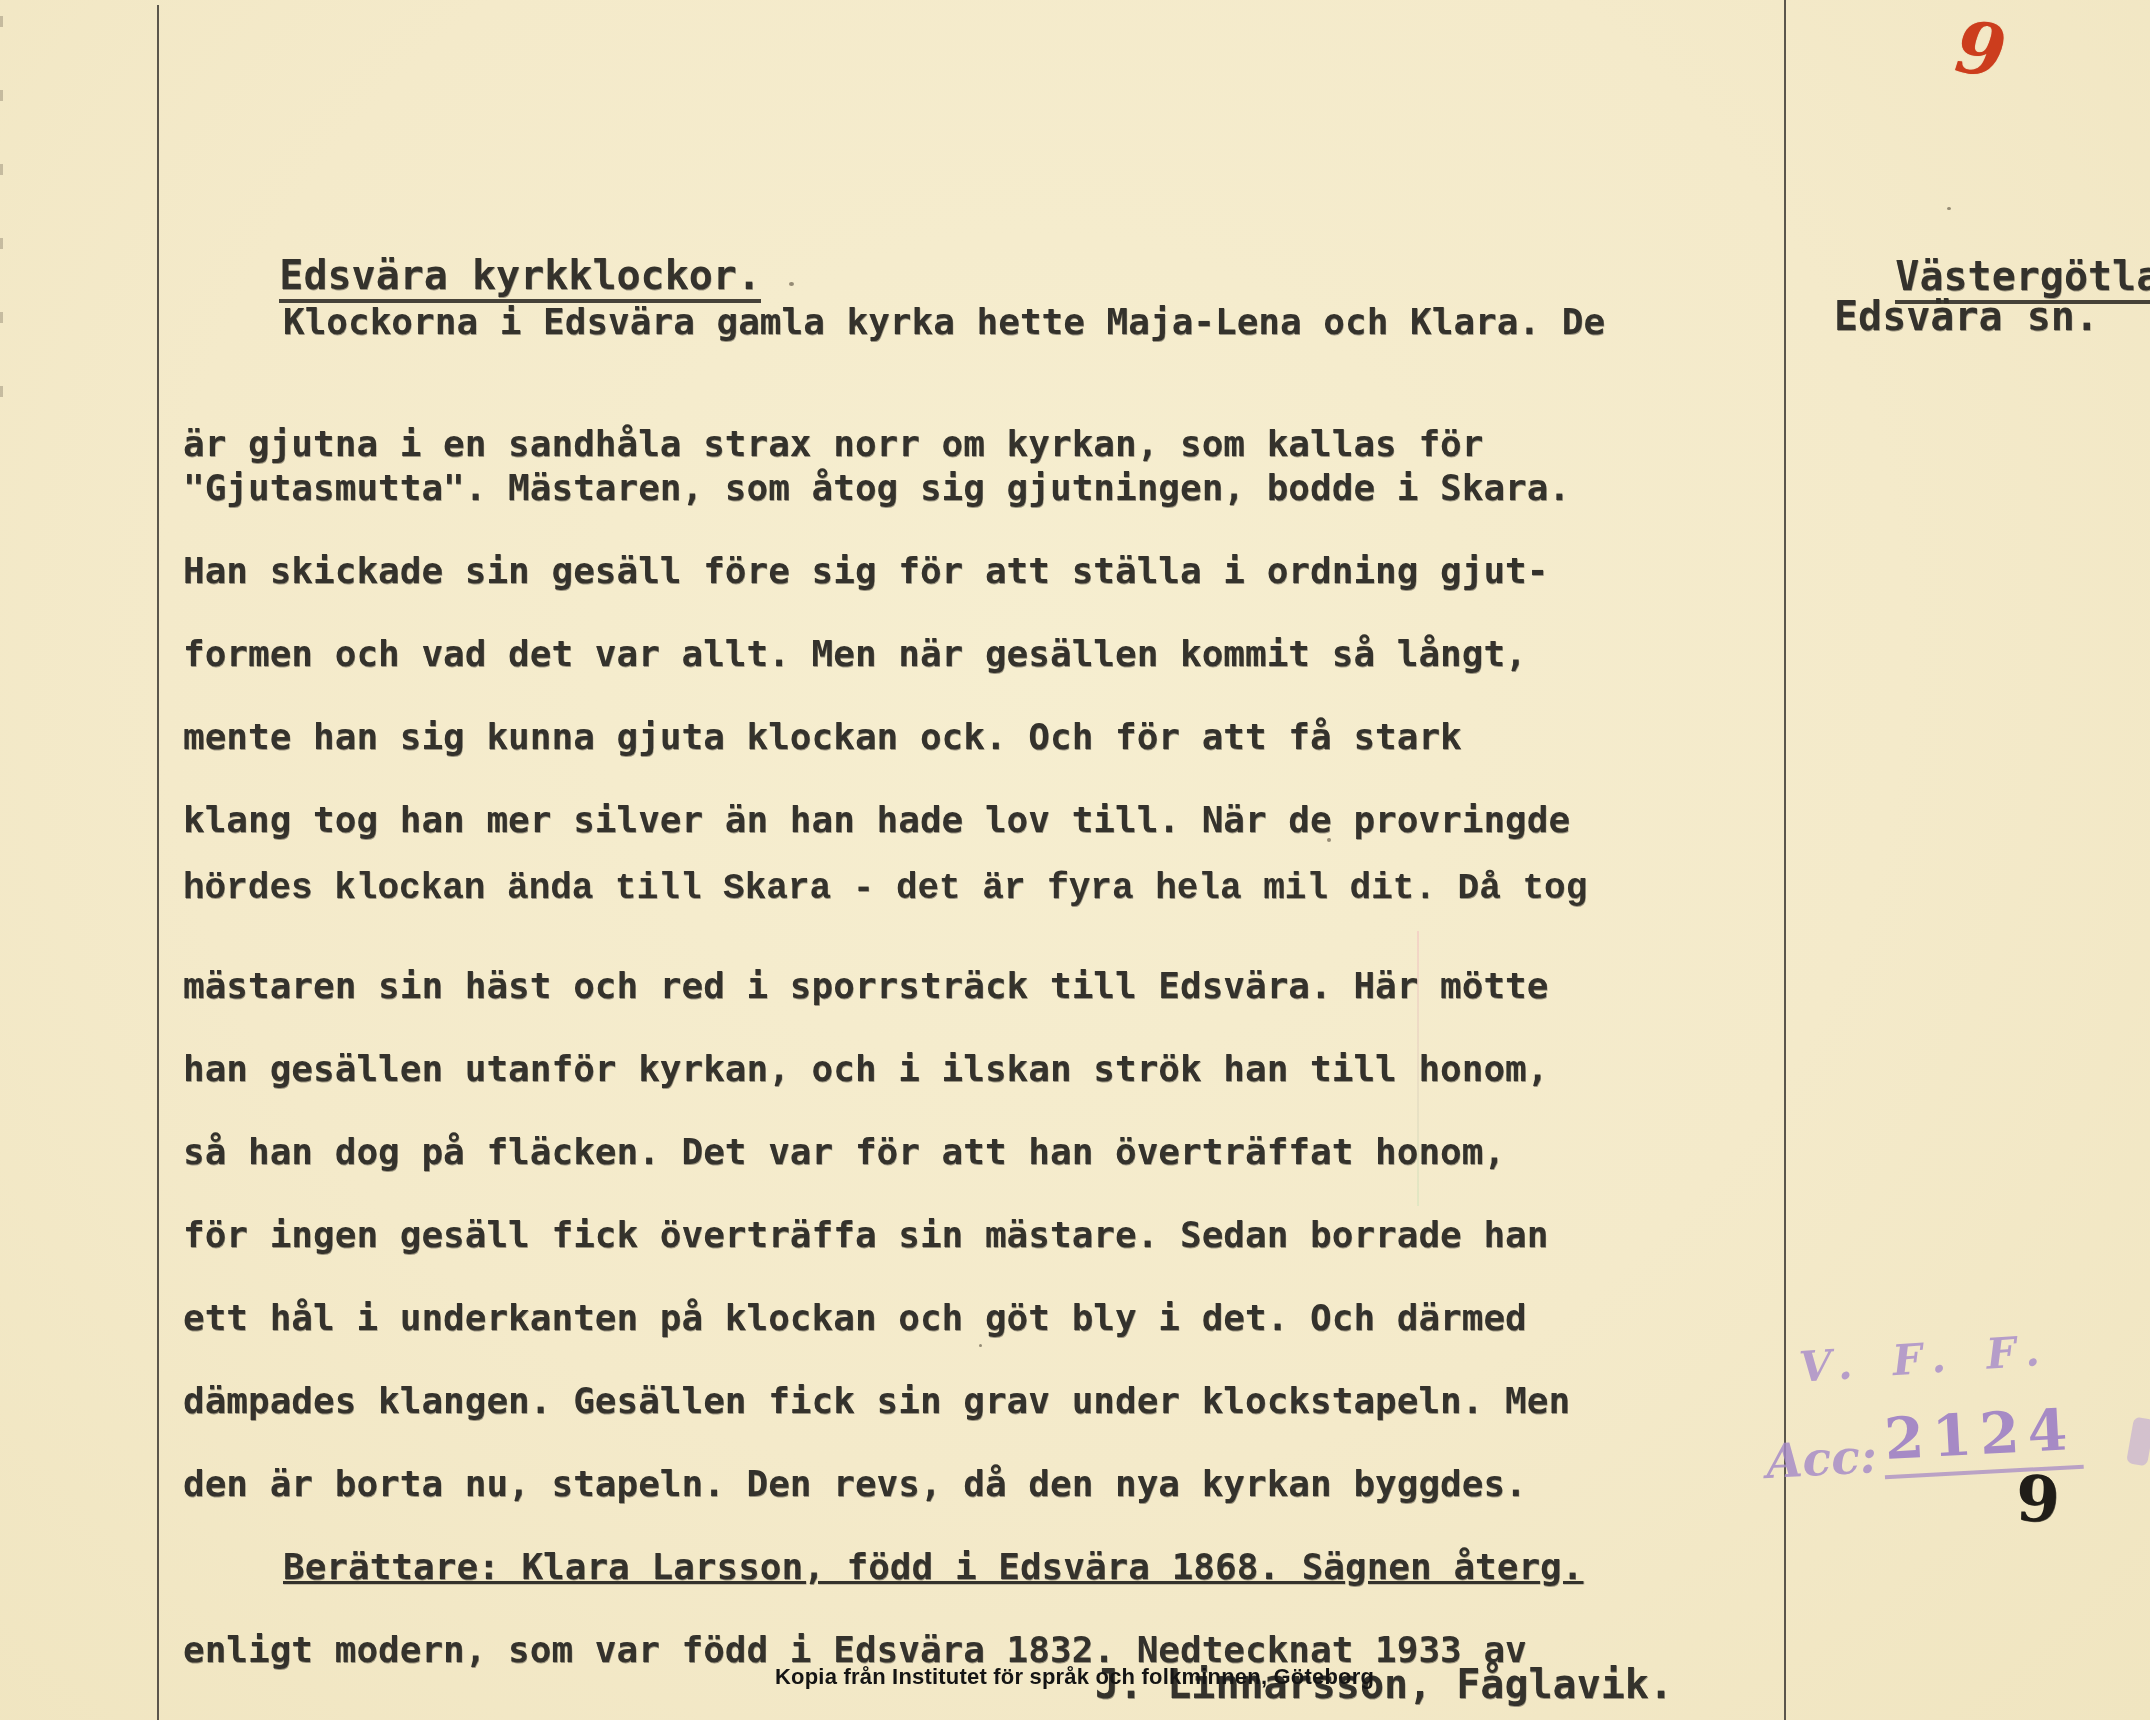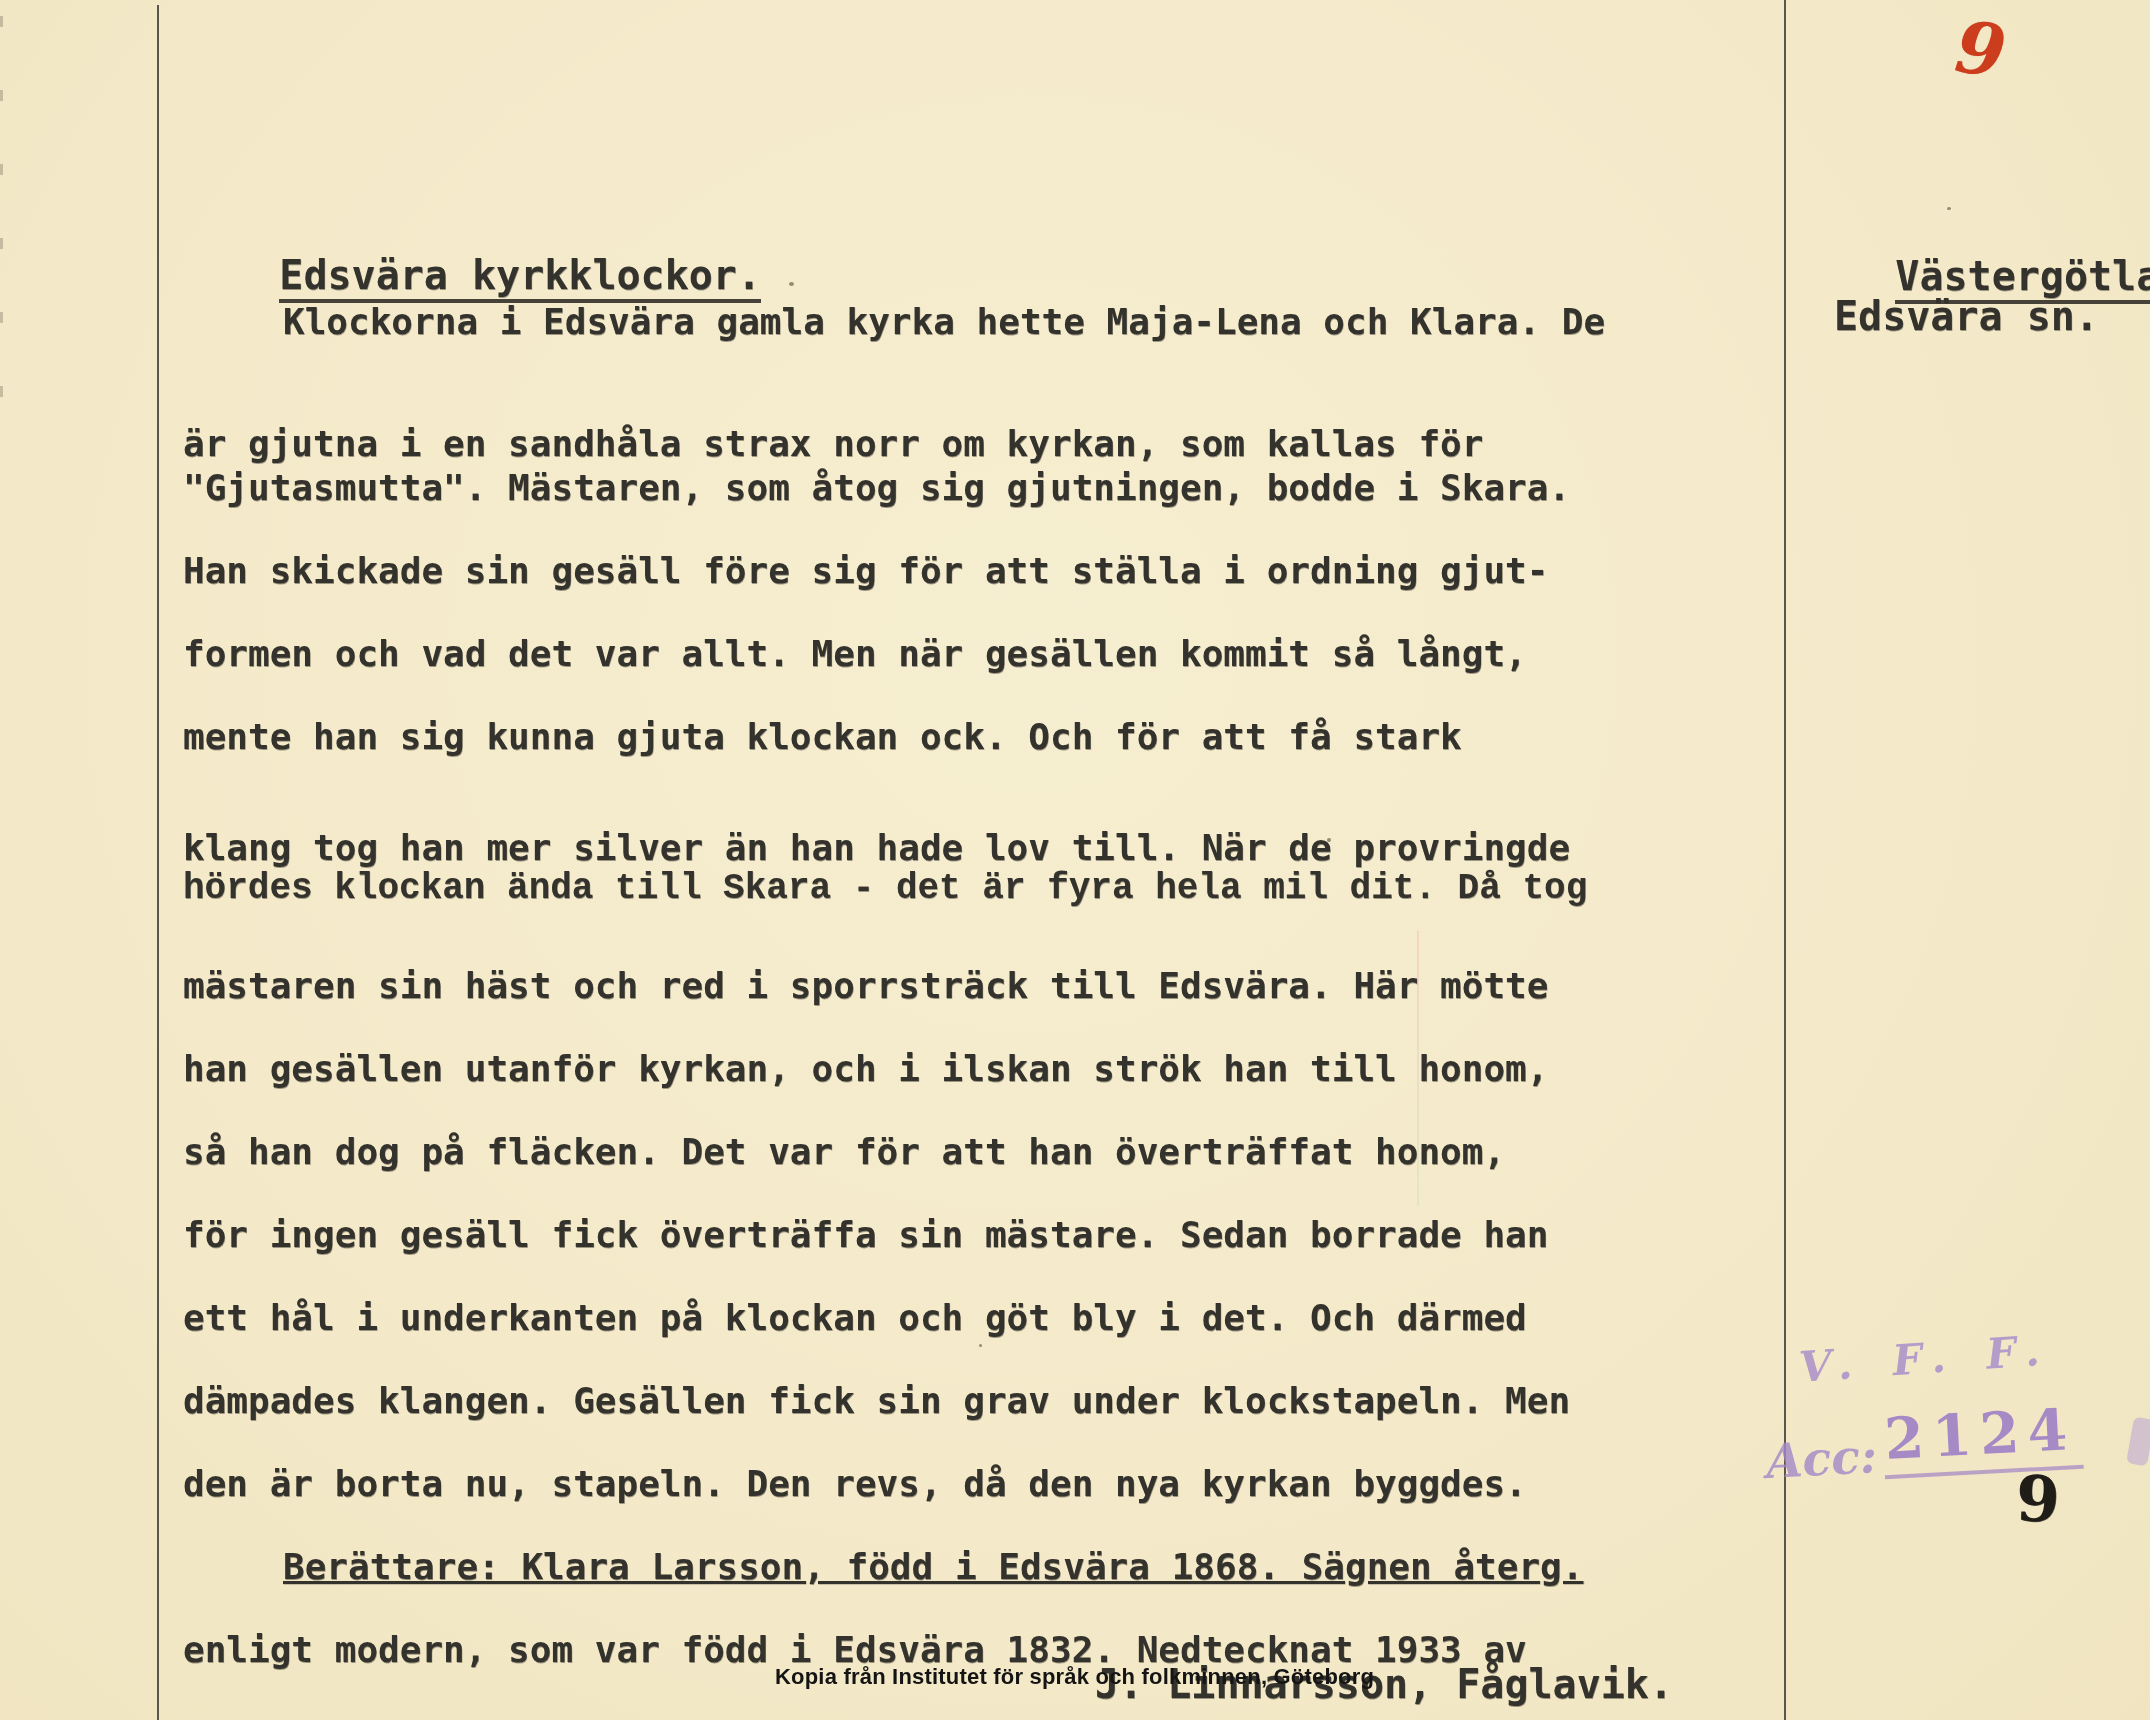--- a/index.html
+++ b/index.html
@@ -116,21 +116,21 @@
   </div>
   <div class="typed parish">Edsvära sn.</div>
 
   <div id="body-lines">
       <div class="tline indent" style="top: 301px;">Klockorna i Edsvära gamla kyrka hette Maja-Lena och Klara. De</div>
       <div class="tline" style="top: 384px; margin-top: 39px;">är gjutna i en sandhåla strax norr om kyrkan, som kallas för</div>
       <div class="tline" style="top: 467px;">"Gjutasmutta". Mästaren, som åtog sig gjutningen, bodde i Skara.</div>
       <div class="tline" style="top: 550px;">Han skickade sin gesäll före sig för att ställa i ordning gjut-</div>
       <div class="tline" style="top: 633px;">formen och vad det var allt. Men när gesällen kommit så långt,</div>
       <div class="tline" style="top: 716px;">mente han sig kunna gjuta klockan ock. Och för att få stark</div>
-      <div class="tline" style="top: 799px; margin-top: 28px;">klang tog han mer silver än han hade lov till. När de provringde</div>
+      <div class="tline" style="top: 799px;">klang tog han mer silver än han hade lov till. När de provringde</div>
       <div class="tline" style="top: 868px; font-family: Liberation Mono, monospace;">hördes klockan ända till Skara - det är fyra hela mil dit. Då tog</div>
       <div class="tline" style="top: 965px;">mästaren sin häst och red i sporrsträck till Edsvära. Här mötte</div>
       <div class="tline" style="top: 1048px;">han gesällen utanför kyrkan, och i ilskan strök han till honom,</div>
       <div class="tline" style="top: 1131px;">så han dog på fläcken. Det var för att han överträffat honom,</div>
       <div class="tline" style="top: 1214px;">för ingen gesäll fick överträffa sin mästare. Sedan borrade han</div>
       <div class="tline" style="top: 1297px;">ett hål i underkanten på klockan och göt bly i det. Och därmed</div>
       <div class="tline" style="top: 1380px;">dämpades klangen. Gesällen fick sin grav under klockstapeln. Men</div>
       <div class="tline" style="top: 1463px;">den är borta nu, stapeln. Den revs, då den nya kyrkan byggdes.</div>
       <div class="tline indent" style="top: 1546px; text-decoration: underline;">Berättare: Klara Larsson, född i Edsvära 1868. Sägnen återg.</div>
       <div class="tline" style="top: 1629px;">enligt modern, som var född i Edsvära 1832. Nedtecknat 1933 av</div>

